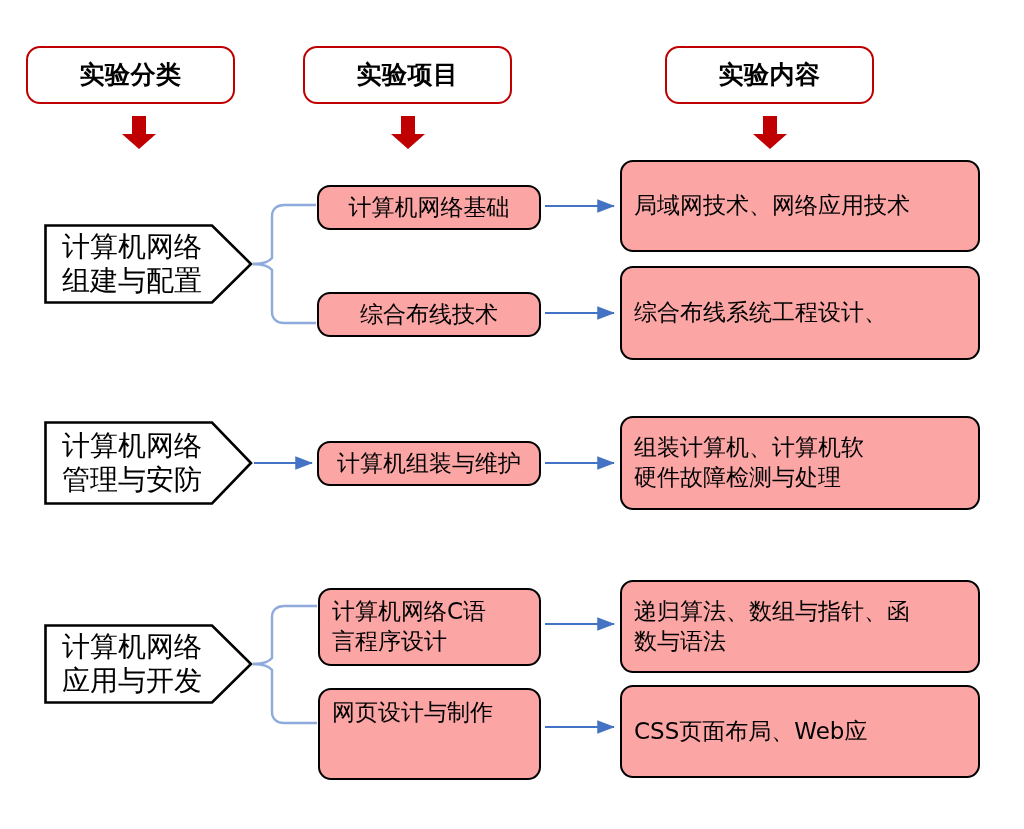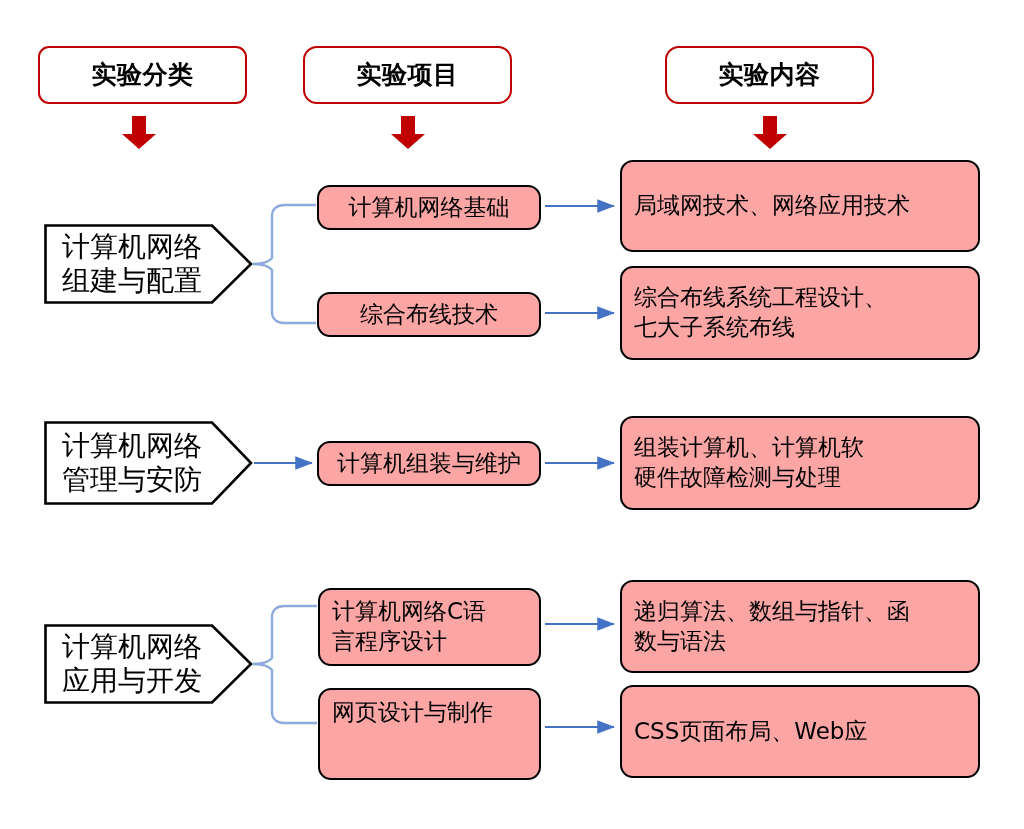--- a/index.html
+++ b/index.html
@@ -119,21 +119,21 @@
 
     <g fill="none" stroke="#8FAADC" stroke-width="2.4">
       <path d="M253,664 C262,664 268,663 272,658 L272,617 C272,610 277,606 284,606 L317,606"></path>
       <path d="M253,664 C262,664 268,665 272,670 L272,712 C272,719 277,723 284,723 L317,723"></path>
     </g>
 
     <line x1="545" y1="624" x2="614" y2="624" stroke="#4472C4" stroke-width="2.2" marker-end="url(#ah)"></line>
     <line x1="545" y1="727" x2="614" y2="727" stroke="#4472C4" stroke-width="2.2" marker-end="url(#ah)"></line>
   </svg>
 
-  <div class="hdr-box" style="left:38px;  top:46px;  width:209px; height:58px;border-radius:11px;">实验分类</div>
+  <div class="hdr-box" style="left:26px;  top:46px;  width:209px; height:58px;">实验分类</div>
   <div class="hdr-box" style="left:303px; top:46px;  width:209px; height:58px;">实验项目</div>
   <div class="hdr-box" style="left:665px; top:46px;  width:209px; height:58px;">实验内容</div>
 
   <div class="red-arrow" style="left:121px; top:116px;">
     <svg width="36" height="34" viewBox="0 0 36 34" xmlns="http://www.w3.org/2000/svg">
       <path d="M11,0 L25,0 L25,18 L35,18 L18,33 L1,18 L11,18 Z" fill="#C00000"></path>
     </svg>
   </div>
   <div class="red-arrow" style="left:390px; top:116px;">
     <svg width="36" height="34" viewBox="0 0 36 34" xmlns="http://www.w3.org/2000/svg">
@@ -161,21 +161,20 @@
   </div>
   <div class="blk-box" style="left:620px; top:160px; width:360px; height:92px;">
     <span>局域网技术、网络应用技术</span>
   </div>
 
   <div class="blk-box center-text" style="left:317px; top:292px; width:224px; height:45px;">
     <span>综合布线技术</span>
   </div>
   <div class="blk-box" style="left:620px; top:266px; width:360px; height:94px;">
     <span>综合布线系统工程设计、</span>
-    <span>七大子系统布线</span>
   </div>
 
   <div class="chevron" style="left:44px; top:421px; width:209px; height:84px;">
     <svg width="209" height="84" viewBox="0 0 209 84" xmlns="http://www.w3.org/2000/svg">
       <path d="M1.5,1.5 L168,1.5 L207,42 L168,82.5 L1.5,82.5 Z" fill="#ffffff" stroke="#000000" stroke-width="2.6" stroke-linejoin="miter"></path>
     </svg>
     <div class="chev-label">
       <span>计算机网络</span>
       <span>管理与安防</span>
     </div>

